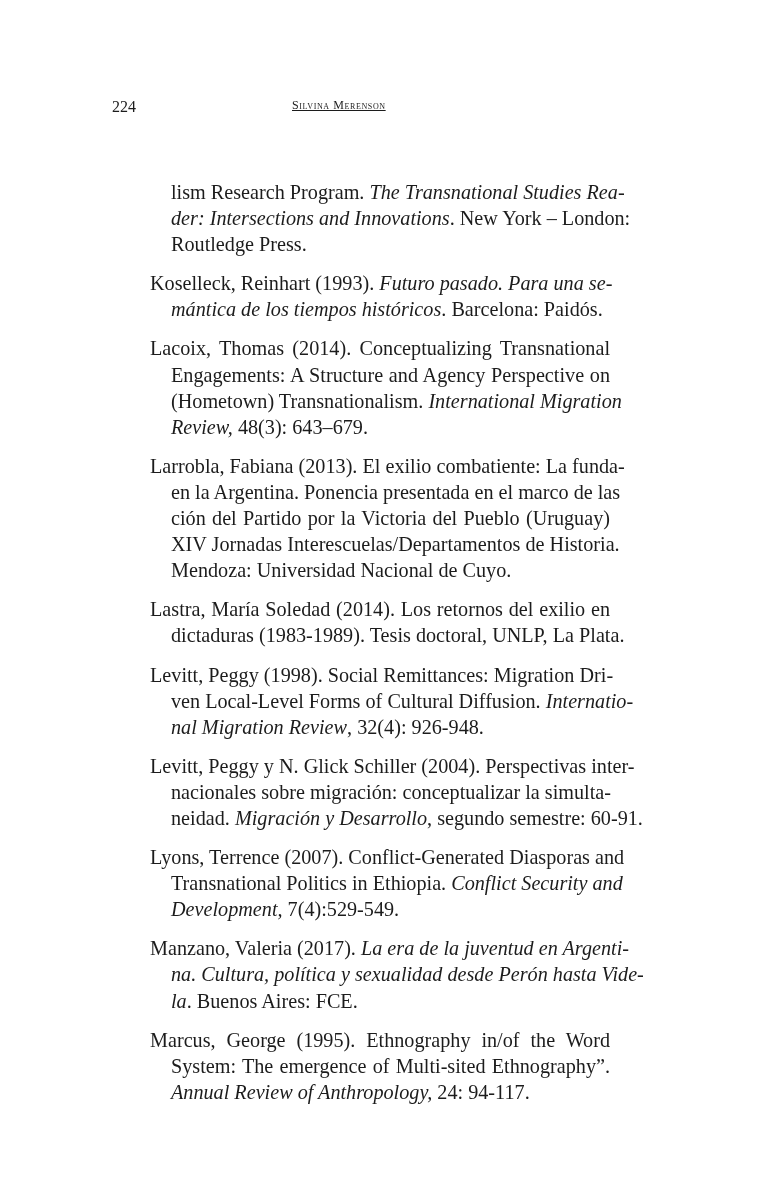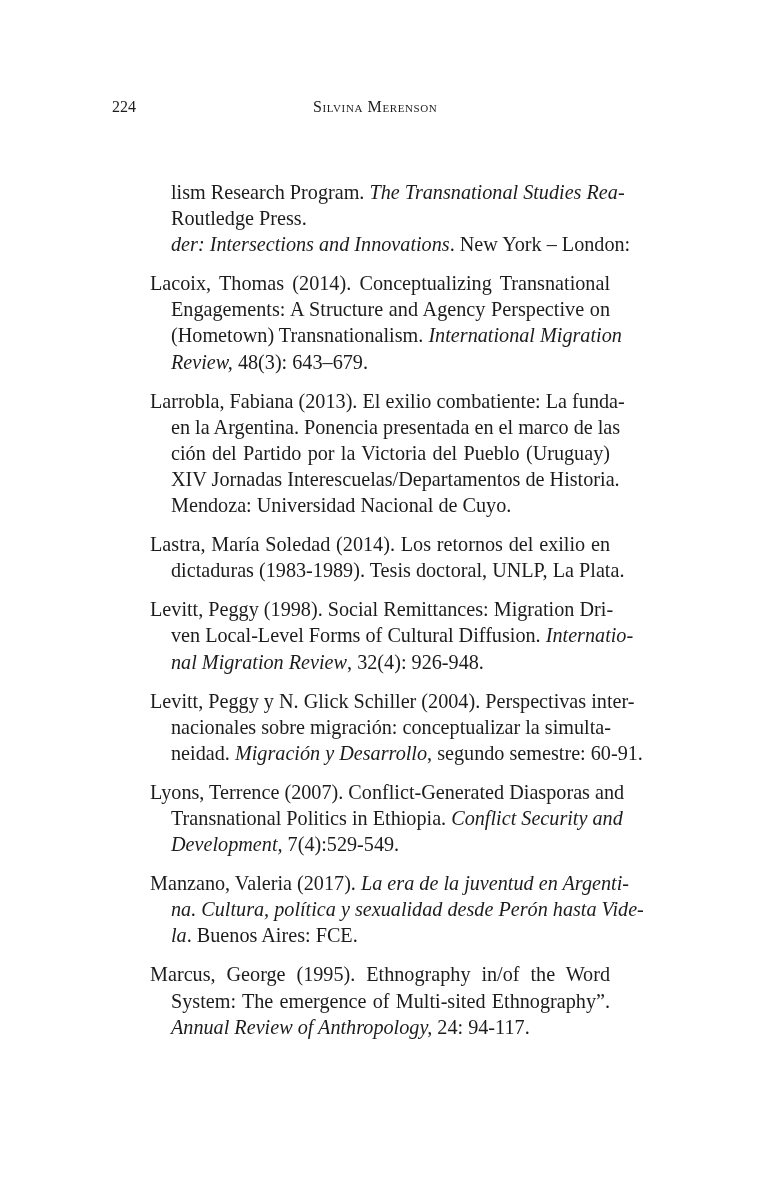--- a/index.html
+++ b/index.html
@@ -1,39 +1,43 @@
 <!DOCTYPE html>
 <html><head>
   <meta charset="utf-8">
   <style>
     html, body { margin: 0; padding: 0; background: #ffffff; }
     body { width: 765px; height: 1191px; position: relative; overflow: hidden;
            font-family: "Liberation Serif", "DejaVu Serif", serif; color: #1c1c1c; }
     .page-number { position: absolute; left: 112px; top: 98px; font-size: 16px; }
-    .running-head { position: absolute; left: 313px; top: 98px; font-size: 16px;
-                    font-variant: small-caps; letter-spacing: 0.6px; }
+    .running-head { position: absolute; left: 292px; top: 98px; font-size: 12px;
+                    font-variant: small-caps; letter-spacing: 0.6px; text-decoration: underline; }
     .refs { position: absolute; left: 137px; top: 166px; width: 486px; }
     .entry { margin: 13px; }
     .line { display: block; font-size: 20.2px; line-height: 26.1px; height: 26.1px;
             white-space: nowrap; text-align: justify; text-align-last: justify; }
     .line.cont { margin-left: 21px; }
     .line.last { text-align-last: left; }
     .line i { font-style: italic; }
   </style>
 </head>
 <body>
 
 <div class="page-number">224</div>
 <div class="running-head">Silvina Merenson</div>
 
 <div class="refs" id="refs">
     <p class="entry">
       <span class="line cont"><span>lism Research Program. </span><i>The Transnational Studies Rea-</i></span>
+      <span class="line cont"><i>der: Intersections and Innovations</i><span>. New York – London:</span></span>
       <span class="line cont last"><span>Routledge Press.</span></span>
-      <span class="line cont"><i>der: Intersections and Innovations</i><span>. New York – London:</span></span>
+    </p>
+    <p class="entry">
+      <span class="line"><span>Koselleck, Reinhart (1993). </span><i>Futuro pasado. Para una se-</i></span>
+      <span class="line cont last"><i>mántica de los tiempos históricos</i><span>. Barcelona: Paidós.</span></span>
     </p>
     <p class="entry">
       <span class="line"><span>Lacoix, Thomas (2014). Conceptualizing Transnational</span></span>
       <span class="line cont"><span>Engagements: A Structure and Agency Perspective on</span></span>
       <span class="line cont"><span>(Hometown) Transnationalism. </span><i>International Migration</i></span>
       <span class="line cont last"><i>Review,</i><span> 48(3): 643–679.</span></span>
     </p>
     <p class="entry">
       <span class="line"><span>Larrobla, Fabiana (2013). El exilio combatiente: La funda-</span></span>
       <span class="line cont"><span>en la Argentina. Ponencia presentada en el marco de las</span></span>

